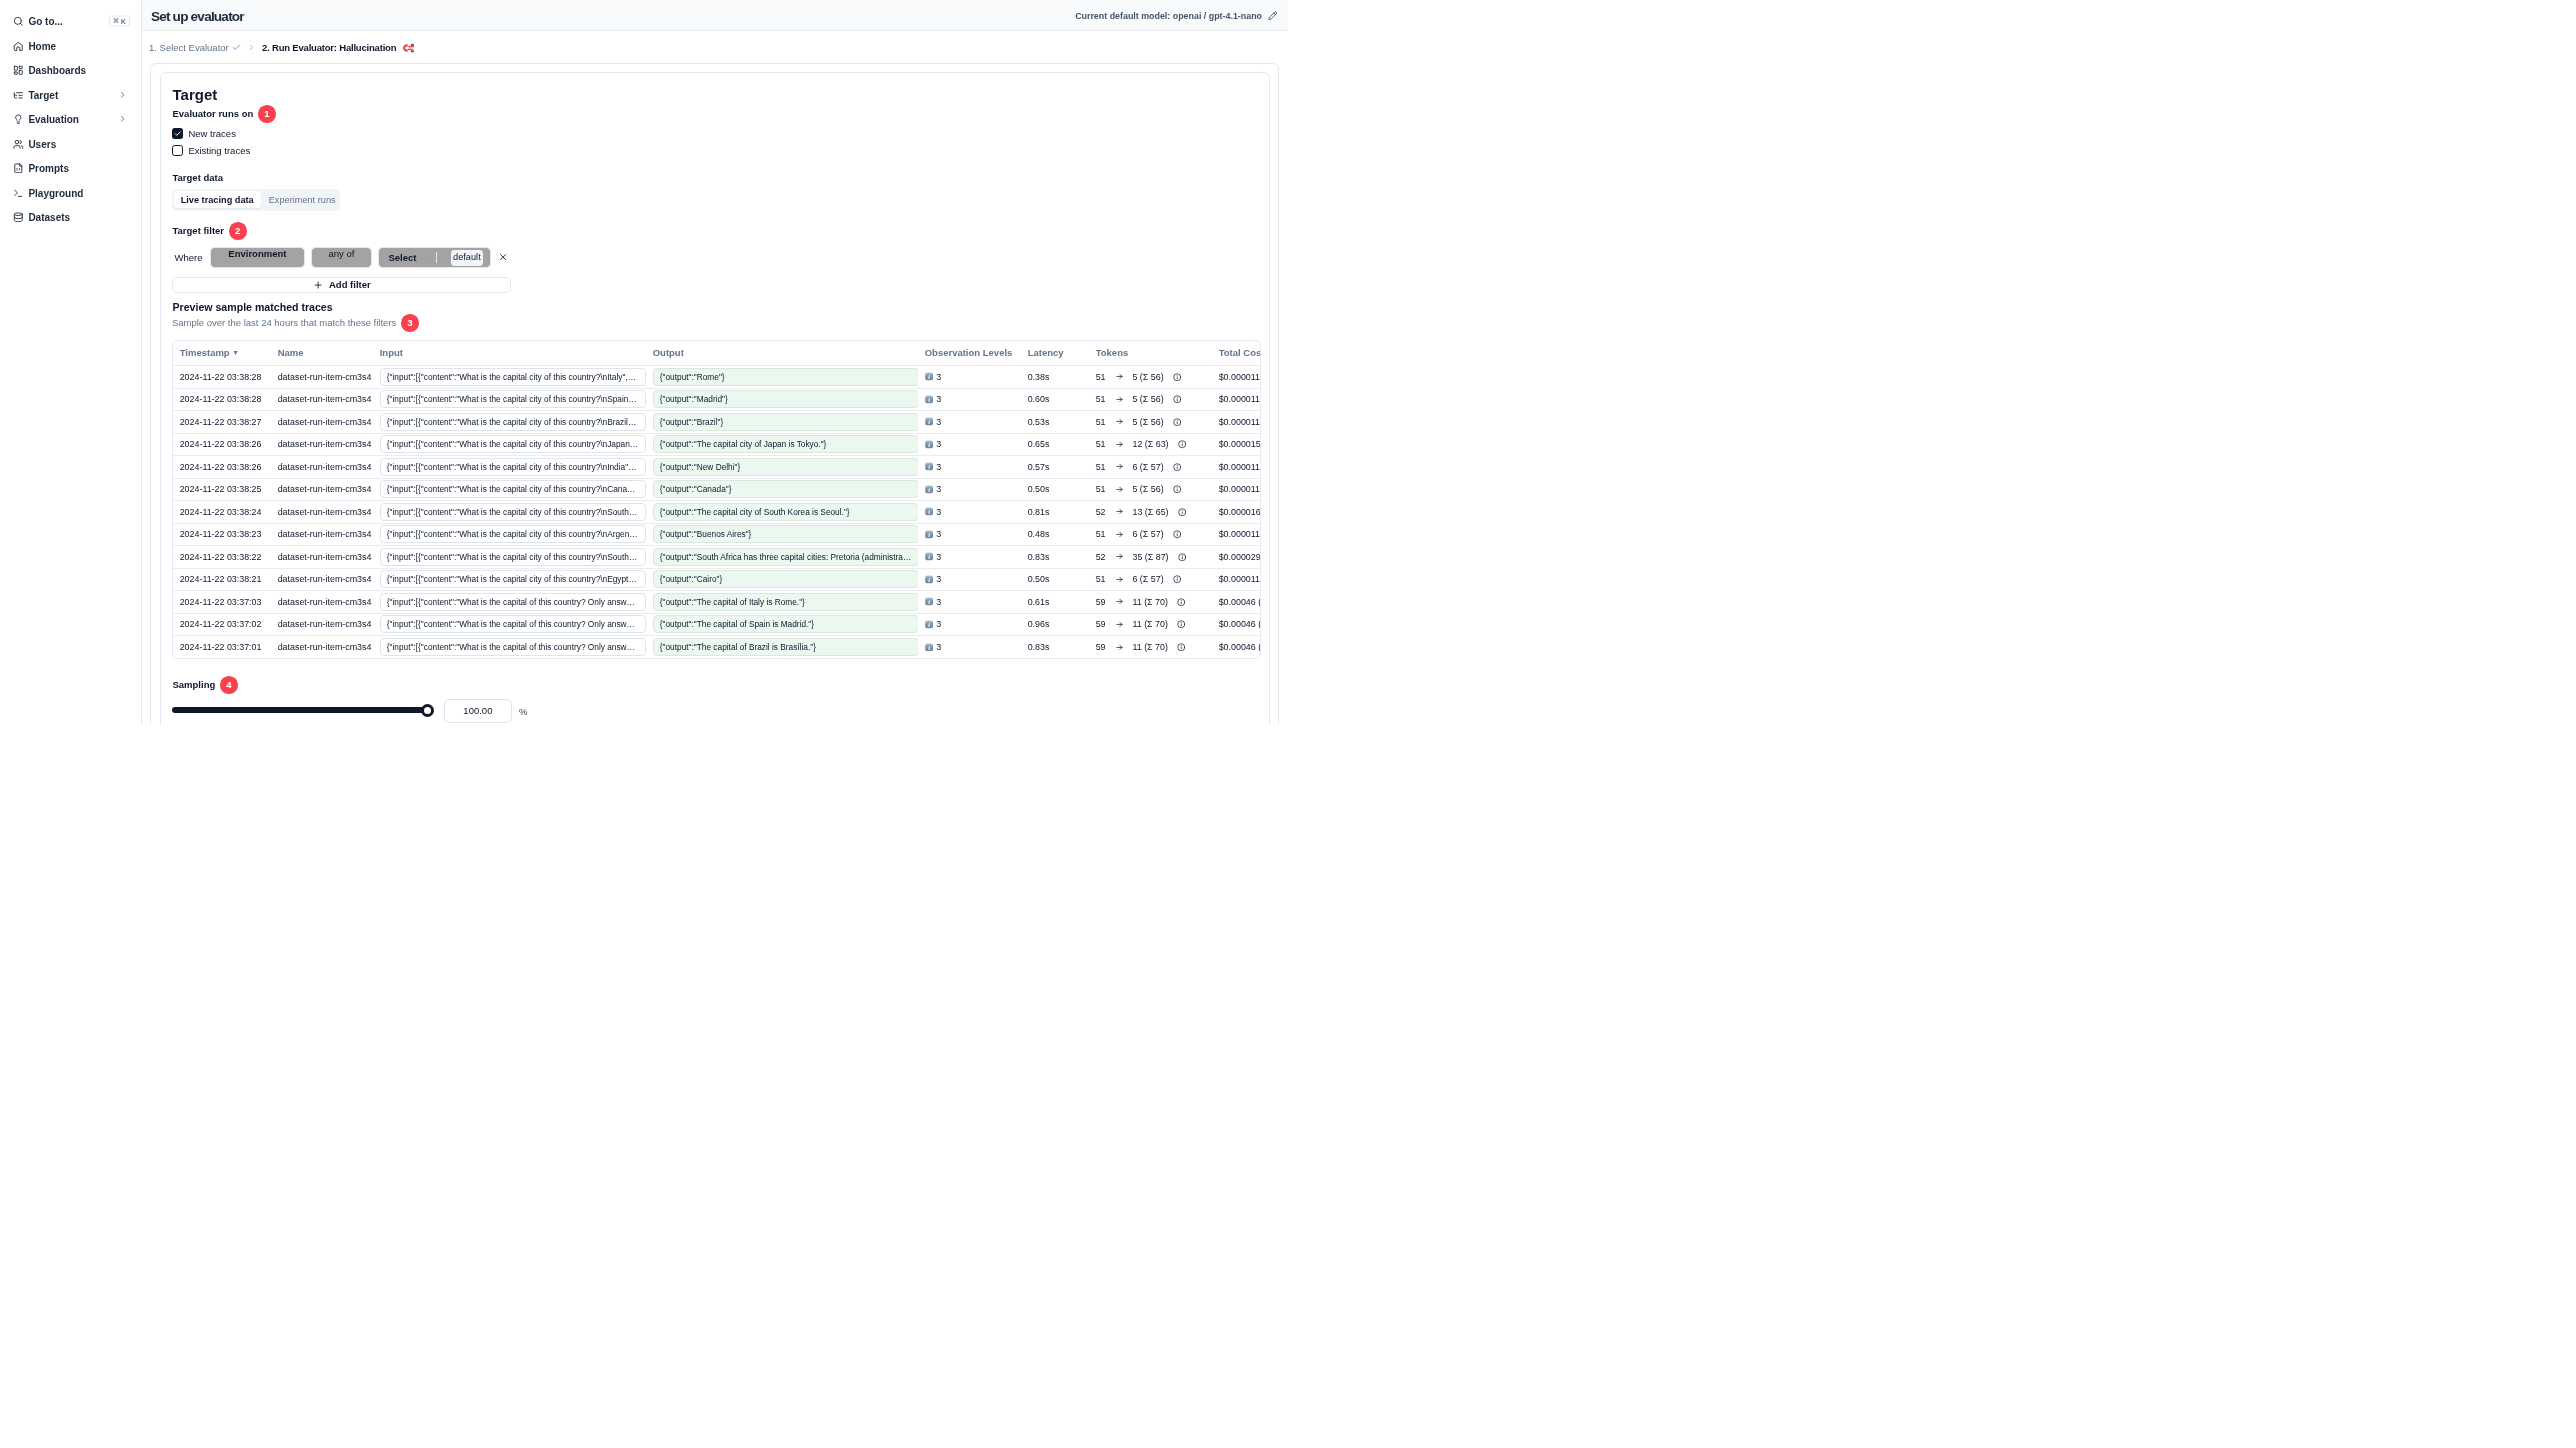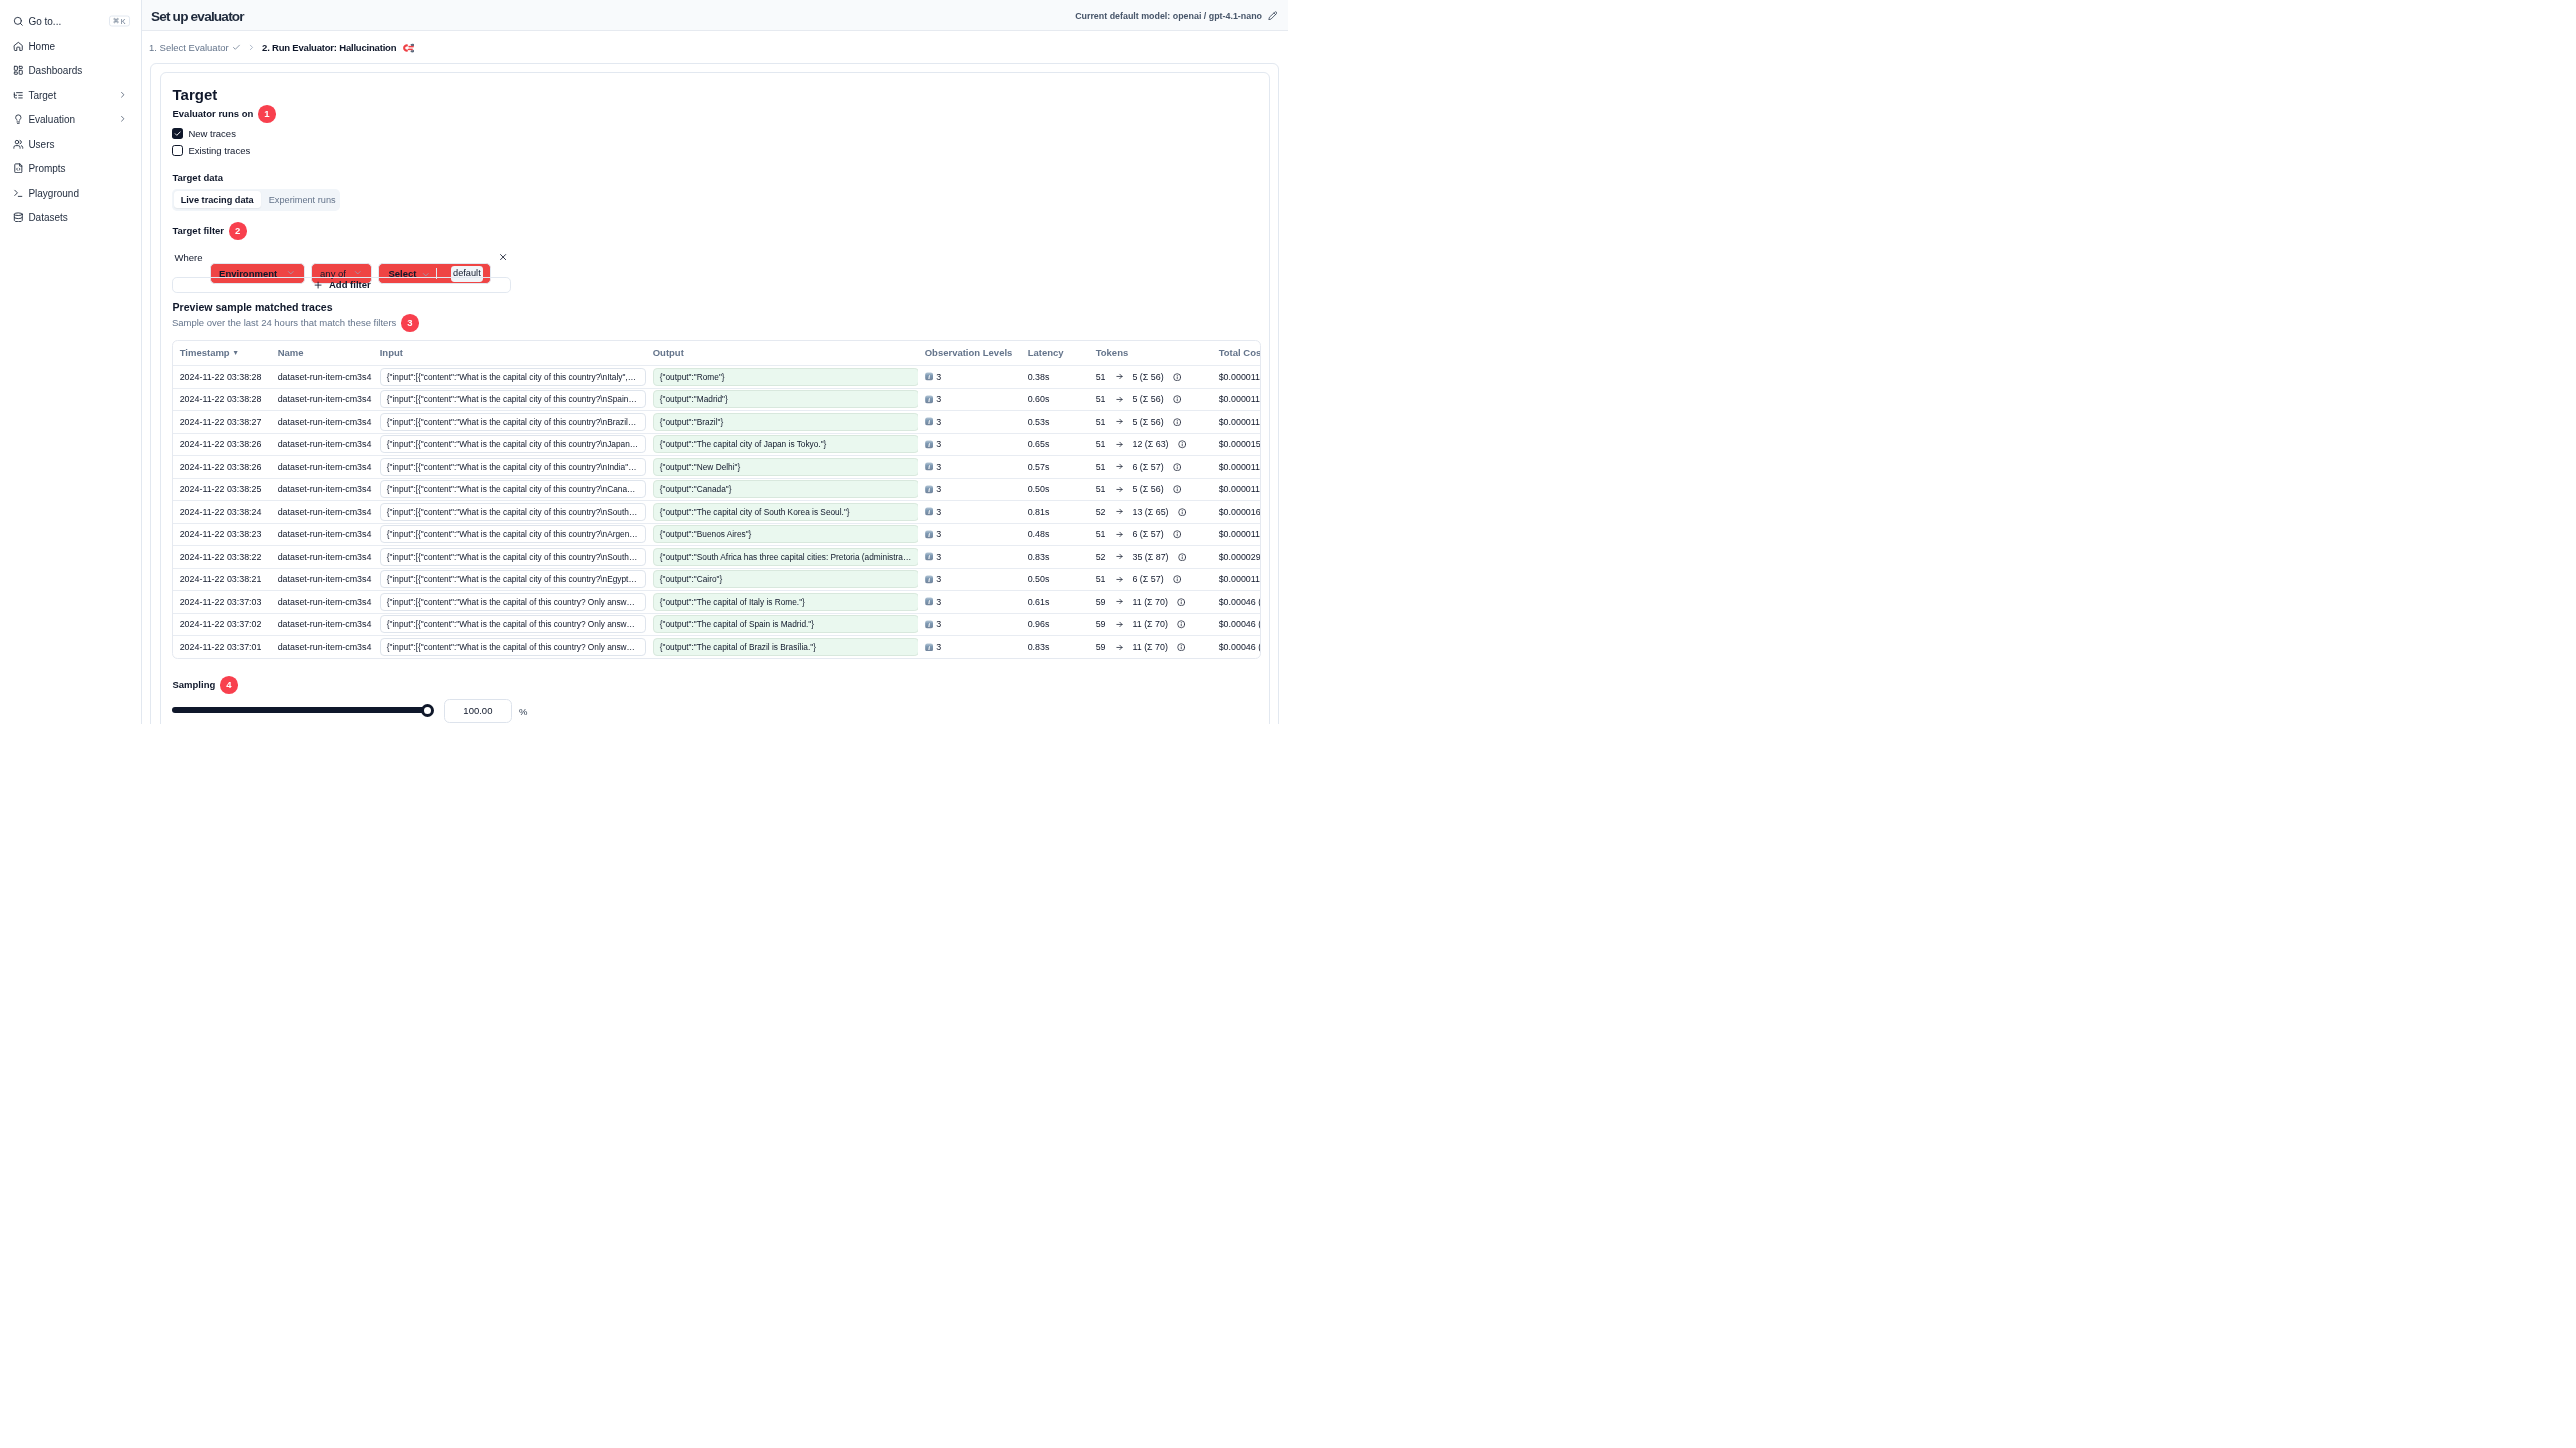--- a/index.html
+++ b/index.html
@@ -1,20 +1,20 @@
 <!DOCTYPE html>
 <html style="font-size:11px"><head>
 <meta charset="utf-8">
 <style>
 * { margin:0; padding:0; box-sizing:border-box; }
 html,body { width:1288px; height:724px; overflow:hidden; }
 body { font-family:"Liberation Sans", sans-serif; background:#fff; color:#0f172a; position:relative; }
 svg { display:block; }
 
-#sidebar { position:absolute; left:0; top:0; bottom:0; width:142px; background:#fff; border-right:0.7px solid #e2e8f0; }
+#sidebar { position:absolute; left:0; top:0; bottom:0; width:142px; background:#fff; border-right:0.7px solid #e2e8f0;font-weight:bold; }
 .srow { position:absolute; left:0; right:0; height:22px; display:flex; align-items:center; padding-left:13px; gap:4.8px; font-size:10px; color:#1e293b; }
 .srow svg.ic { width:10.6px; height:10.6px; flex:none; }
 .srow .chev { position:absolute; right:13.6px; }
 .kbd { position:absolute; right:11px; top:50%; transform:translateY(-50%); width:21px; height:11px; border:0.7px solid #e2e8f0; border-radius:2.7px; background:#fff; display:flex; align-items:center; justify-content:center; gap:1.4px; color:#64748b; font-size:7.2px; }
 
 #header { position:absolute; left:142px; right:0; top:0; height:31px; border-bottom:0.7px solid #e6eaf0;
   background-color:#f8fafc;
   background-image:radial-gradient(circle, rgba(131,148,170,0.18) 0.4px, transparent 0.6px), radial-gradient(circle, rgba(131,148,170,0.18) 0.4px, transparent 0.6px);
   background-size:3.4px 3.4px; background-position:0 0, 1.7px 1.7px; }
 #header h1 { position:absolute; left:8.9px; top:8.9px; font-size:13.6px; font-weight:700; color:#1e293b; letter-spacing:-0.8px; }
@@ -33,21 +33,21 @@
 
 .cbrow { position:absolute; left:11px; display:flex; align-items:center; gap:5.5px; height:13.6px; font-size:9.5px; font-weight:500; color:#0f172a; }
 .cb { width:11px; height:11px; border-radius:2.7px; flex:none; }
 .cb.on { background:#0f172a; display:flex; align-items:center; justify-content:center; }
 .cb.off { background:#fff; border:0.7px solid #0f172a; }
 
 #tabs { position:absolute; left:11px; top:116px; width:168px; height:22px; background:#f1f5f9; border-radius:4.8px; padding:2px; display:flex; align-items:center; }
 #tabs .t1 { background:#fff; border-radius:3.4px; height:17.7px; display:flex; align-items:center; padding:0 6.8px; font-size:9.2px; font-weight:600; color:#0f172a; box-shadow:0 0.7px 1.4px rgba(0,0,0,.06); white-space:nowrap; }
 #tabs .t2 { padding:0 8.2px; font-size:9.2px; font-weight:500; color:#64748b; white-space:nowrap; }
 
-.selbox { position:absolute; top:190px; height:21px; border:0.7px solid #e2e8f0; border-radius:4.8px; background:#ef4444; display:flex; align-items:center; font-size:9.5px; }
+.selbox { position:absolute; top:174px; height:21px; border:0.7px solid #e2e8f0; border-radius:4.8px; background:#a3a3a3; display:flex; align-items:center; font-size:9.5px;flex-direction:column; }
 
 #addf { position:absolute; left:11.6px; top:204px; width:339px; height:16.4px; border:0.7px solid #e2e8f0; border-radius:4.8px; display:flex; align-items:center; justify-content:center; gap:5.5px; font-size:9.5px; font-weight:600; color:#0f172a; }
 
 #tblwrap { position:absolute; left:11px; top:267px; width:1089px; height:319px; border:0.7px solid #e5e9f0; border-radius:5.5px; overflow:hidden; background:#fff; }
 table { border-collapse:collapse; table-layout:fixed; width:1107px; }
 th { height:25px; text-align:left; vertical-align:middle; font-size:9.5px; font-weight:700; color:#64748b; padding:0 0 0 6.8px; white-space:nowrap; overflow:hidden; }
 td { height:22.5px; vertical-align:middle; font-size:8.9px; color:#0f172a; padding:0 0 0 6.8px; white-space:nowrap; overflow:hidden; border-top:0.7px solid #e8ecf2; }
 .cbox { display:block; height:17.7px; line-height:17px; border:0.7px solid #dee4ec; border-radius:4.1px; background:#fff; padding:0 6.1px; overflow:hidden; text-overflow:ellipsis; white-space:nowrap; width:266px; font-size:8.3px; }
 .obox { background:#eaf8ef; border-color:#d8e8dd; width:266px; }
 .ico-i { display:inline-block; vertical-align:-1.4px; margin-right:3.4px; }

